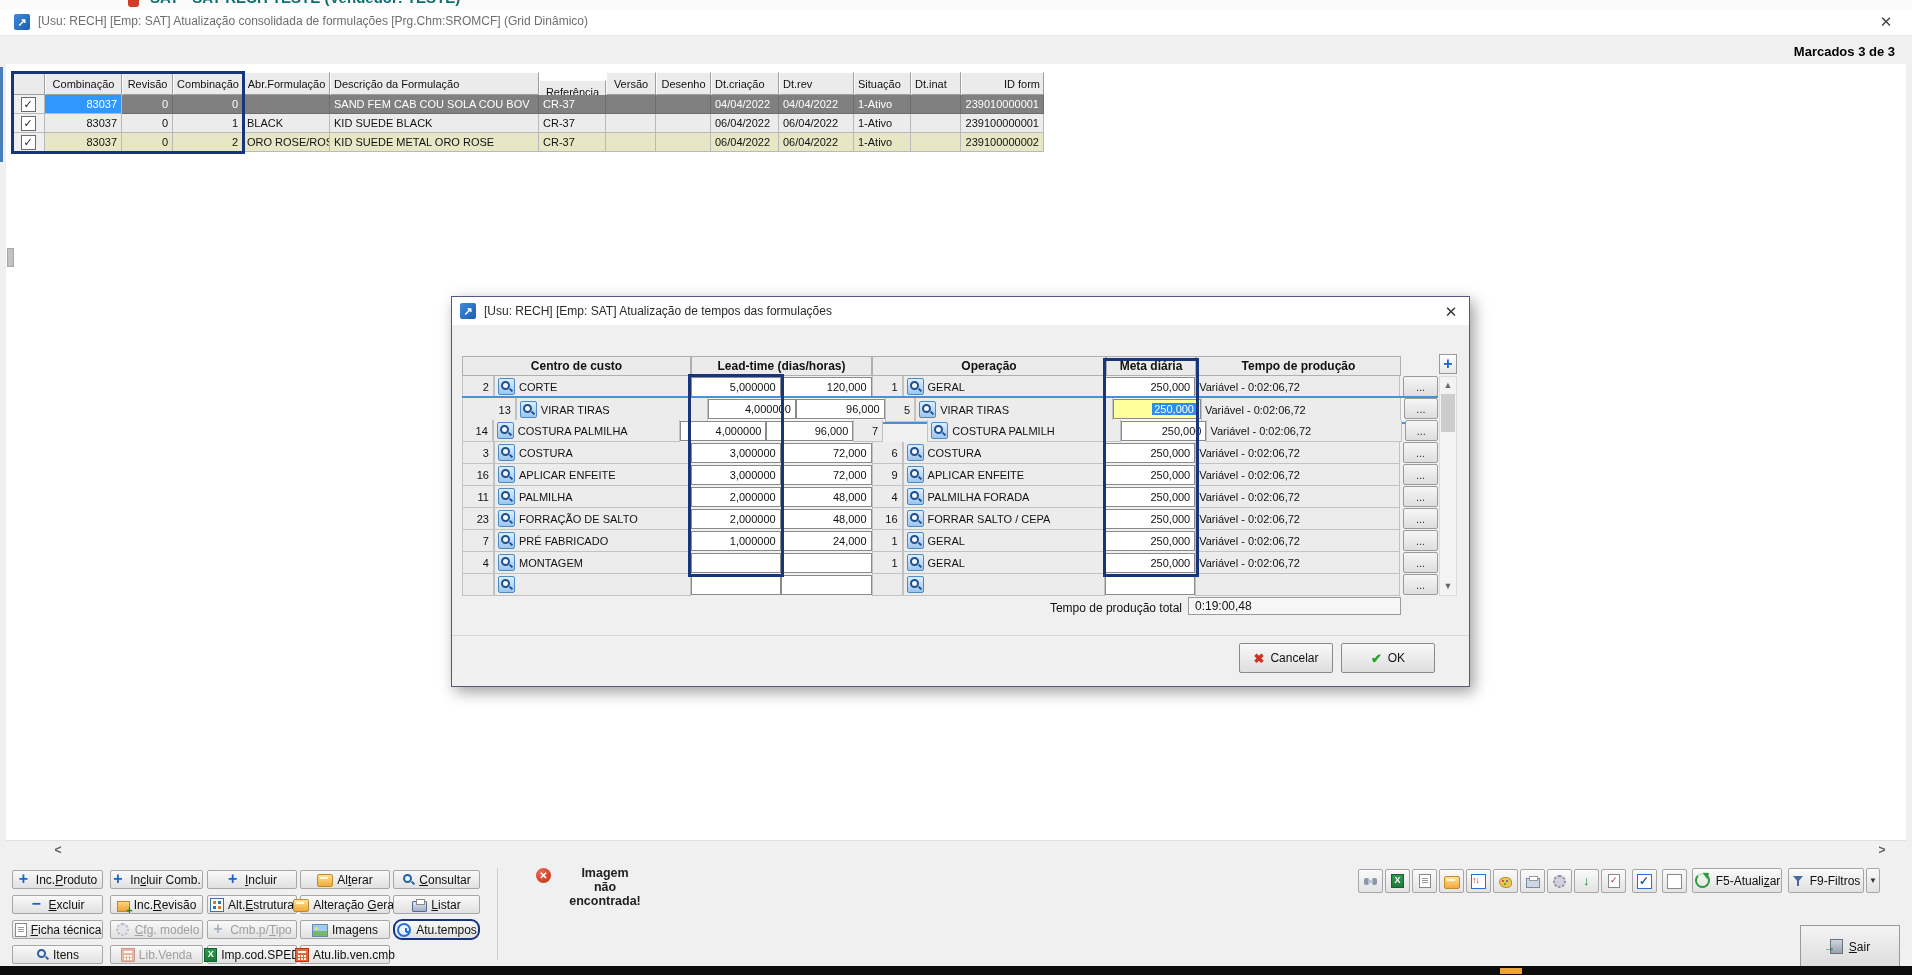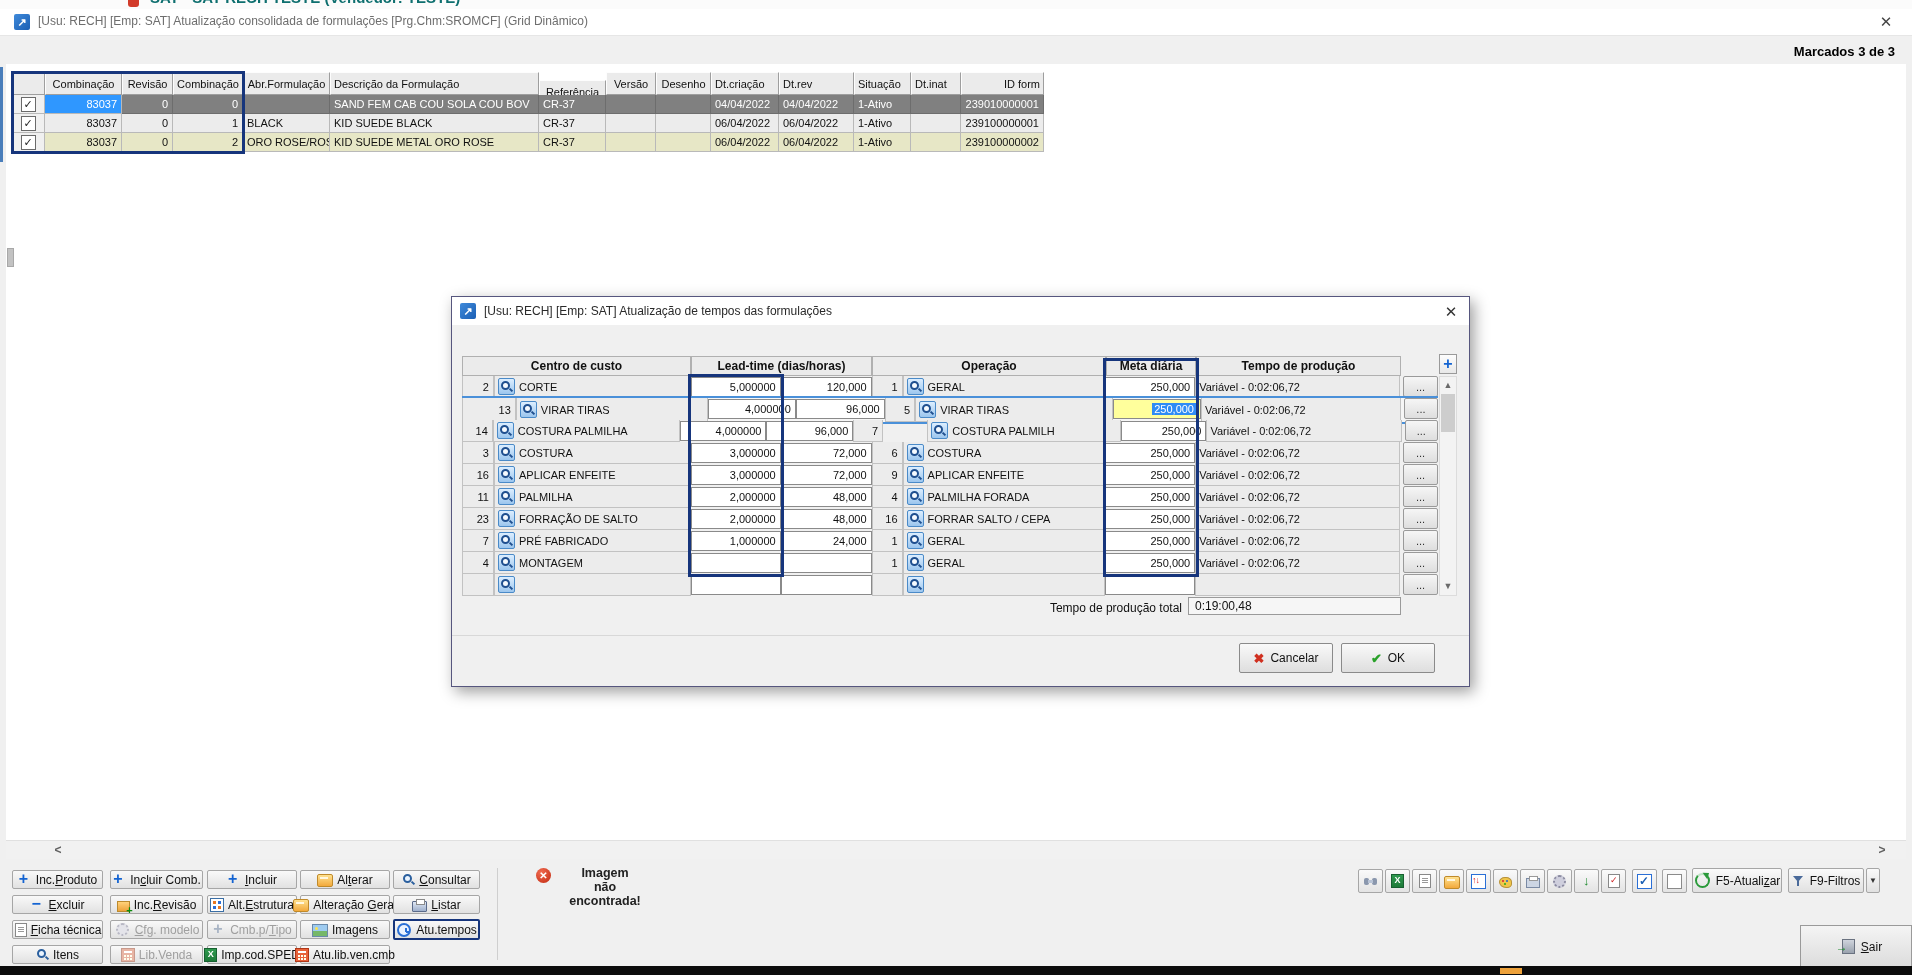--- a/index.html
+++ b/index.html
@@ -89,21 +89,21 @@
   #tb-sep{left:497px;top:868px;width:1px;height:92px;background:#cfcfcf;}
   #imgpanel{left:552px;top:866px;width:106px;text-align:center;font-size:12.5px;font-weight:bold;color:#222;line-height:14px;}
   #imgpanel .redx{position:absolute;left:-16px;top:2px;width:15px;height:15px;background:radial-gradient(circle at 35% 30%,#f06a50,#c22a10);
                   border-radius:50%;color:#fff;font-size:10px;line-height:15px;text-align:center;font-weight:bold;}
 
   .sicon{position:absolute;top:869px;width:25px;height:24px;border:1px solid #a6a6a6;background:linear-gradient(#fafafa,#e3e3e3);
          border-radius:2px;display:flex;align-items:center;justify-content:center;cursor:pointer;box-sizing:border-box;}
   .actbtn{position:absolute;top:868px;height:25px;border:1px solid #a6a6a6;background:linear-gradient(#fafafa,#e1e1e1);border-radius:2px;
           font-size:12px;display:flex;align-items:center;justify-content:center;gap:5px;box-sizing:border-box;cursor:pointer;}
   #sair-btn{left:1800px;top:925px;width:98px;height:41px;background:linear-gradient(#f4f4f4,#dcdcdc);border:1px solid #9a9a9a;
-            font-size:12px;display:flex;align-items:center;justify-content:center;gap:6px;cursor:pointer;padding-left:12px;}
+            font-size:12px;display:flex;align-items:center;justify-content:center;gap:6px;cursor:pointer;}
   #bottom-strip{left:0;top:966px;width:1912px;height:9px;background:#0c0c0c;}
   #bottom-orange{left:1500px;top:968px;width:22px;height:6px;background:#eda13a;}
 
   
   .ico{position:relative;display:inline-block;width:14px;height:13px;flex:none;}
   .ico-plus::before{content:"+";position:absolute;left:1px;top:-3px;color:#1464d2;font-weight:bold;font-size:16px;}
   .disabled .ico-plus::before{color:#a8b4c4;}
   .ico-minus::before{content:"−";position:absolute;left:1px;top:-3px;color:#1464d2;font-weight:bold;font-size:16px;}
   .ico-folder{width:14px;height:11px;margin-top:2px;background:linear-gradient(#ffe290,#f2a93c);border:1px solid #c08a2a;border-radius:2px;}
   .ico-folder::after{content:"";position:absolute;left:2px;top:2px;width:8px;height:2px;background:#fff7e0;}
@@ -310,21 +310,21 @@
         <span><u>C</u>fg. modelo</span>
       </div>
       <div class="tbbtn disabled" style="left: 207px; top: 920px; width: 90px;">
         <span class="ico ico-plus"></span>
         <span>Cmb.p/<u>T</u>ipo</span>
       </div>
       <div class="tbbtn" style="left: 300px; top: 920px; width: 90px;">
         <span class="ico ico-image"></span>
         <span>Imagens</span>
       </div>
-      <div class="tbbtn focused" style="left: 393px; top: 920px; width: 87px;">
+      <div class="tbbtn focused" style="left: 393px; top: 920px; width: 87px; border-radius: 9px;">
         <span class="ico ico-clock"></span>
         <span>Atu.tempos</span>
       </div>
       <div class="tbbtn" style="left: 12px; top: 945px; width: 91px;">
         <span class="ico ico-mag2"></span>
         <span>Itens</span>
       </div>
       <div class="tbbtn disabled" style="left: 110px; top: 945px; width: 93px;">
         <span class="ico ico-calc"></span>
         <span>Lib.Venda</span>

